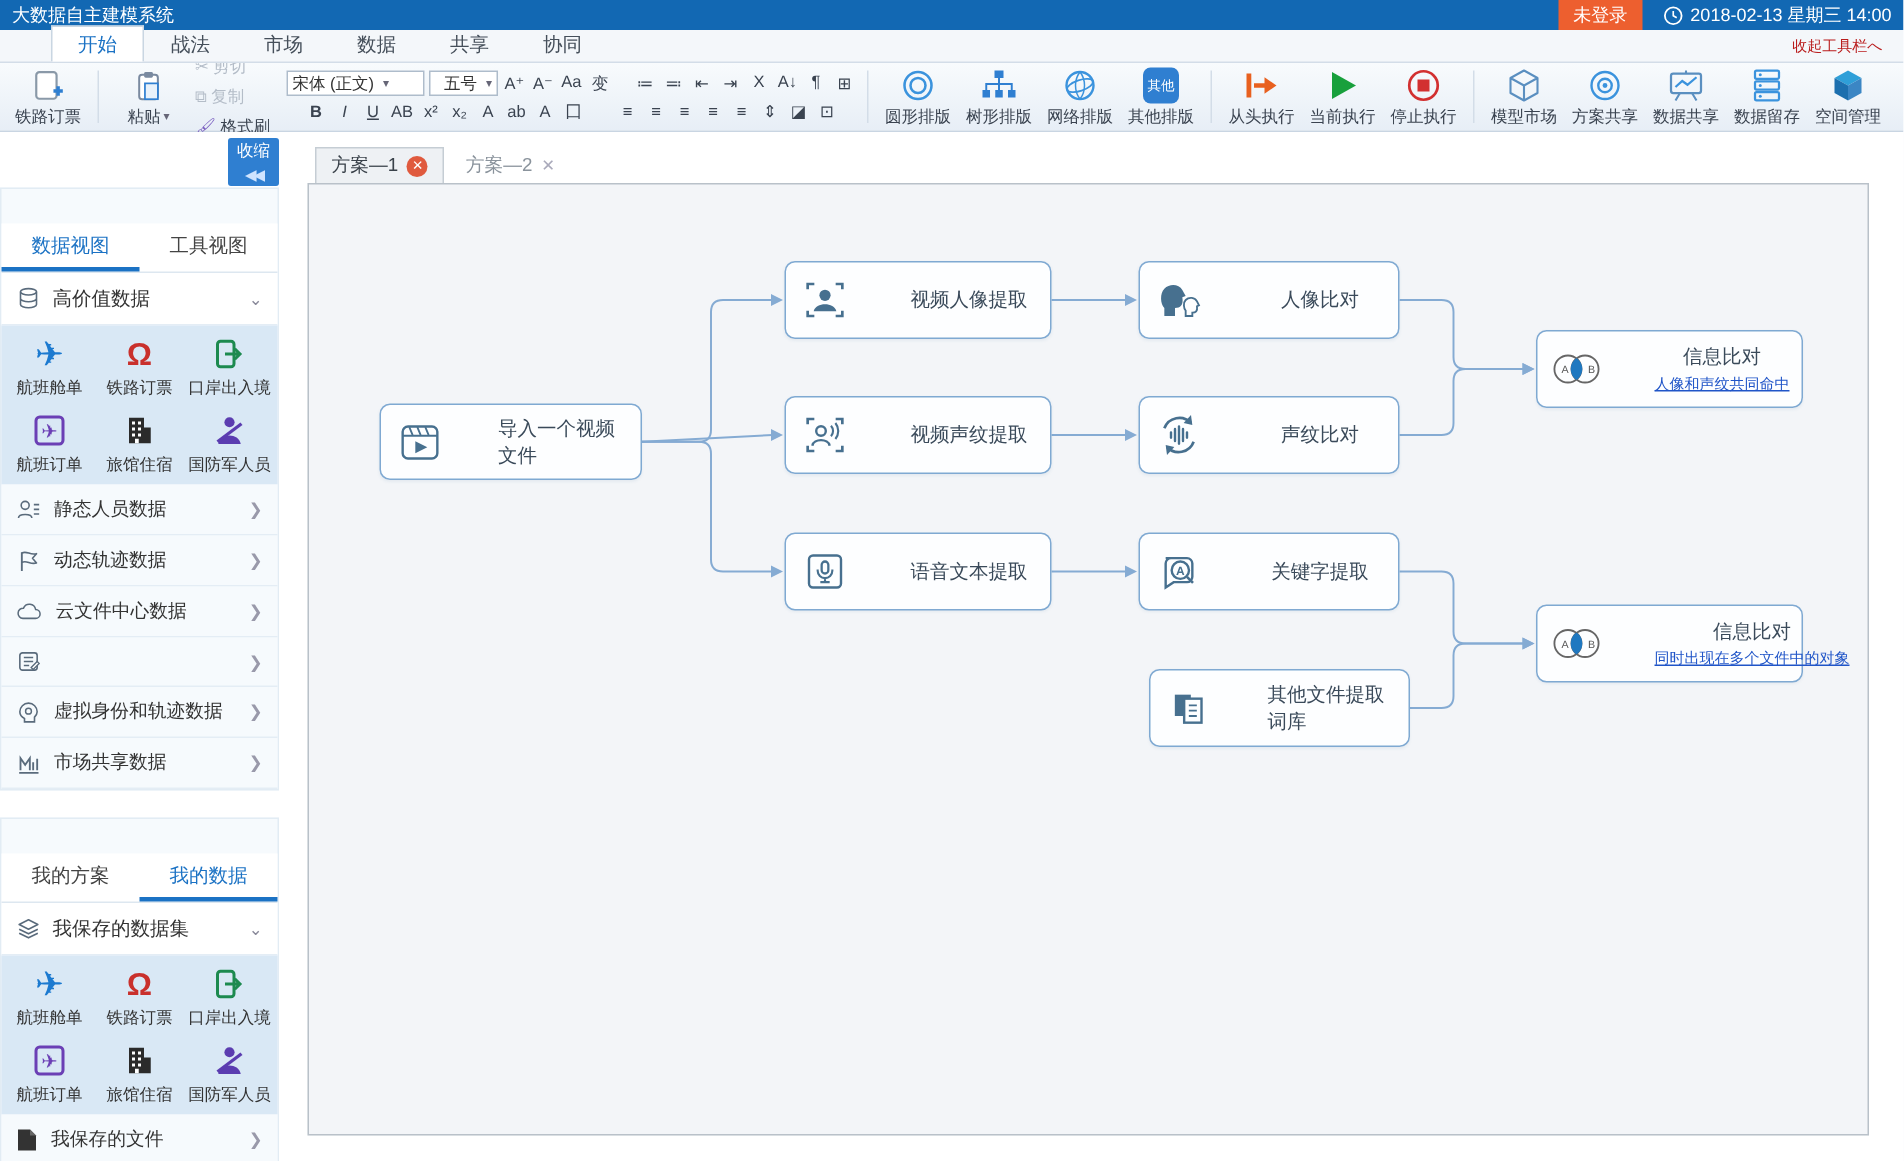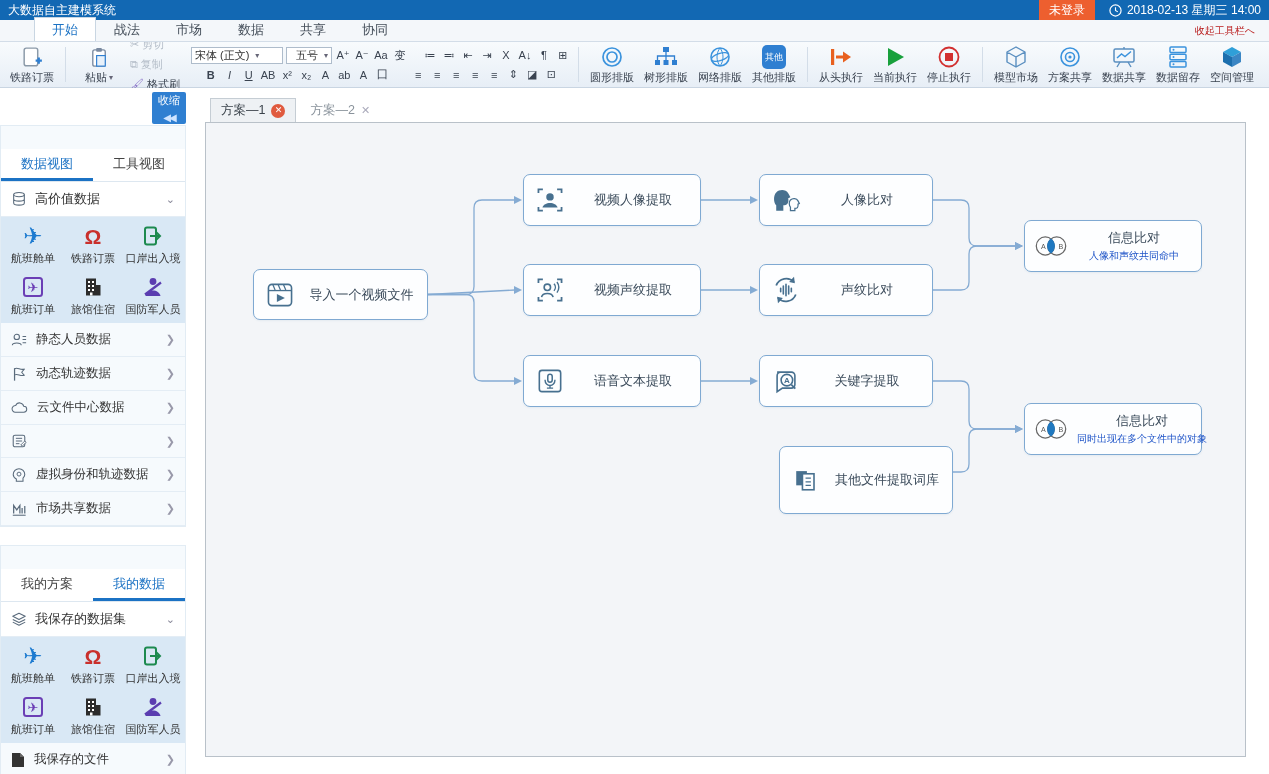--- a/index.html
+++ b/index.html
@@ -47,25 +47,25 @@
   .gcell .gicon{height:26px;display:flex;align-items:center;justify-content:center;font-size:22px;line-height:1;}
   .cat-row{display:flex;align-items:center;gap:9px;padding:8px 10px;background:#f6fafd;border-bottom:1px solid #e4edf5;font-size:12.5px;color:#333;}
   .cat-row .chev{margin-left:auto;color:#99a;font-size:11px;}
   
   .ctabs{position:absolute;left:210px;top:10px;display:flex;align-items:flex-end;gap:4px;}
   .ctab{display:flex;align-items:center;gap:6px;font-size:12.5px;color:#8a939c;padding:3px 10px;}
   .ctab.active{background:#eef1f4;border:1px solid #c5cdd4;border-bottom:none;color:#3a424a;}
   .close-red{width:14px;height:14px;border-radius:50%;background:#e05a3e;color:#fff;font-size:9px;display:flex;align-items:center;justify-content:center;line-height:1;}
   .close-gray{color:#aab;font-size:11px;}
   .canvas{position:absolute;left:205px;top:34px;width:1041px;height:635px;background:#f3f5f8;border:1px solid #b9c1c9;}
-  .node{position:absolute;background:#fdfeff;border:1px solid #7fa9d2;border-radius:7px;display:flex;align-items:center;box-shadow:0 1px 2px rgba(70,110,150,.08);}
+  .node{position:absolute;background:#fdfeff;border:1px solid #7fa9d2;border-radius:7px;display:flex;align-items:center;box-shadow:0 1px 2px rgba(70,110,150,.08);gap:26px;}
   .node .nicon{width:52px;display:flex;align-items:center;justify-content:center;flex:none;}
   .node .ntext{flex:1;display:flex;flex-direction:column;align-items:center;justify-content:center;padding-right:10px;}
   .node .nlabel{font-size:13px;color:#3a4a5a;}
-  .node .nsub{font-size:10px;color:#2055c8;margin-top:2px;white-space:nowrap;}
+  .node .nsub{font-size:10px;color:#2055c8;margin-top:2px;white-space:nowrap;text-decoration:underline;}
   svg{display:block;}
 </style>
 </head>
 <body>
 
 <div class="titlebar">
   <span>大数据自主建模系统</span>
   <span class="spacer"></span>
   <span class="login-badge">未登录</span>
   <span class="clock-wrap">
@@ -694,21 +694,21 @@
               <path d="M8,8 H24 a4,4 0 0 1 4,4 V22 a4,4 0 0 1 -4,4 H14 L8,30 V12 a4,4 0 0 1 4,-4 Z" fill="none" stroke="#47708f" stroke-width="1.8"></path>
               <circle cx="19" cy="17" r="6.5" fill="#fdfeff" stroke="#47708f" stroke-width="1.8"></circle>
               <text x="19" y="20.5" font-size="9" text-anchor="middle" fill="#47708f" font-weight="bold">A</text>
               <path d="M24,22 L28.5,26.5" stroke="#47708f" stroke-width="2"></path>
             </svg>
           </span>
           <span class="ntext">
             <span class="nlabel">关键字提取</span>
           </span>
         </div>
-        <div class="node" style="left: 573px; top: 323px; width: 174px; height: 68px;">
+        <div class="node" style="left: 560px; top: 323px; width: 174px; height: 52px;">
           <span class="nicon">
             <svg width="32" height="32" viewBox="0 0 36 36">
               <rect x="7" y="8" width="12" height="16" fill="#47708f"></rect>
               <rect x="14" y="11" width="13" height="18" fill="#fdfeff" stroke="#47708f" stroke-width="1.8"></rect>
               <path d="M17.5,16 h6 M17.5,20 h6 M17.5,24 h6" stroke="#47708f" stroke-width="1.4"></path>
             </svg>
           </span>
           <span class="ntext">
             <span class="nlabel">其他文件提取词库</span>
           </span>

